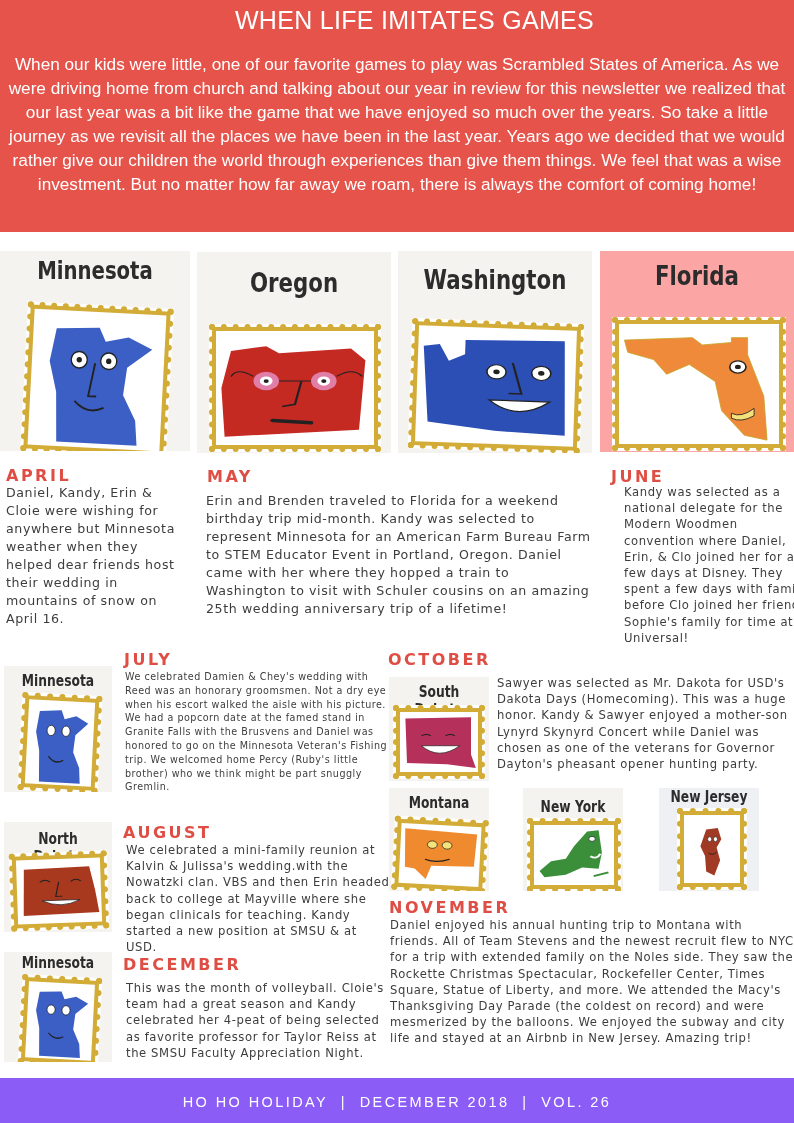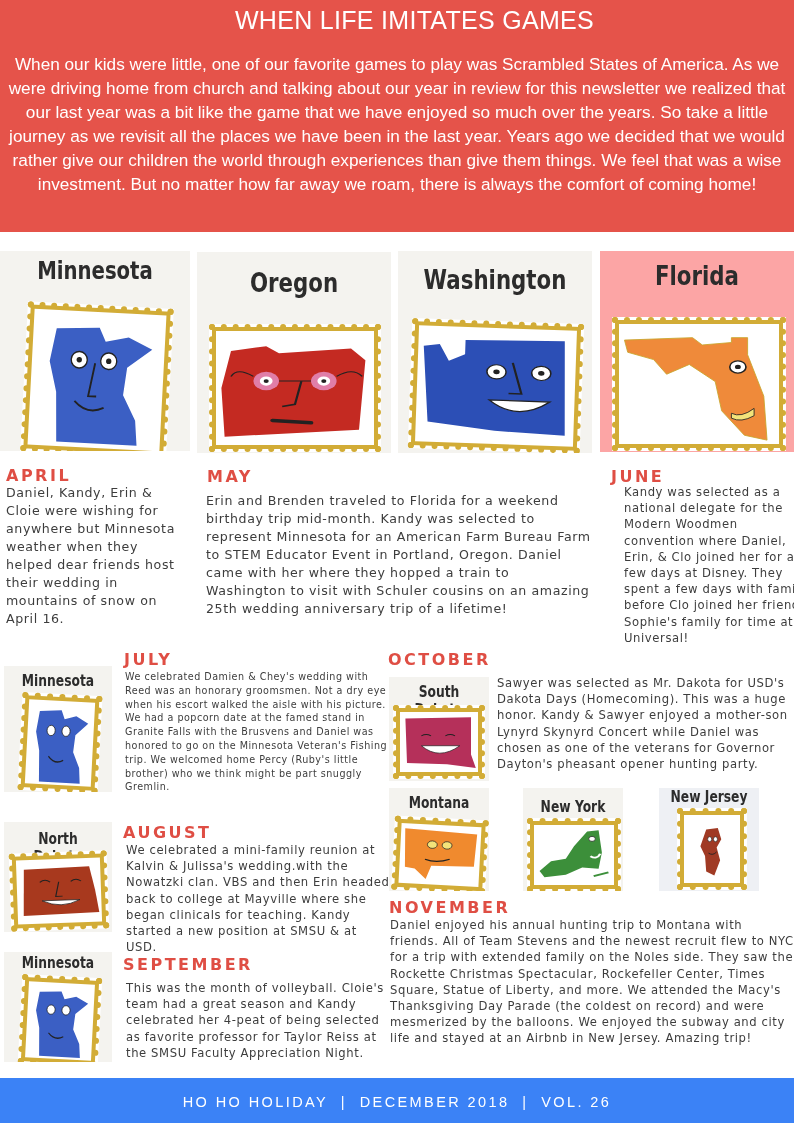--- a/index.html
+++ b/index.html
@@ -2,21 +2,21 @@
 <html><head>
 <meta charset="utf-8">
 <style>
   * { margin:0; padding:0; box-sizing:border-box; }
   html, body { width:794px; height:1123px; background:#ffffff; overflow:hidden; }
   body { position:relative; font-family:"DejaVu Sans", sans-serif; color:#3a3a3a; }
   .abs { position:absolute; }
   #header { left:0; top:0; width:794px; height:232px; background:#e5534a; color:#fff; text-align:center; }
   #header h1 { position:absolute; left:0; width:794px; top:6px; font-family:"Liberation Sans", sans-serif; font-weight:normal; font-size:25px; letter-spacing:0.3px;padding-left:35px; }
   #header p { position:absolute; left:6px; width:782px; top:52px; font-family:"Liberation Sans", sans-serif; font-size:17.2px; line-height:24px; }
-  #footer { left:0; top:1078px; width:794px; height:45px; background:#3b82f6; color:#fff; text-align:center; font-family:"Liberation Sans", sans-serif; font-size:14.5px; letter-spacing:2.4px; line-height:45px; padding-top:2px; }
+  #footer { left:0; top:1078px; width:794px; height:45px; background:#8b5cf6; color:#fff; text-align:center; font-family:"Liberation Sans", sans-serif; font-size:14.5px; letter-spacing:2.4px; line-height:45px; padding-top:2px; }
   .month { font-family:"DejaVu Sans", sans-serif; font-weight:bold; color:#df4e44; font-size:16px; letter-spacing:2.5px; }
   .body { font-family:"DejaVu Sans", sans-serif; color:#3d3d3d; letter-spacing:0.6px; }
   .b13 { font-size:12.6px; line-height:18px; }
   .b12 { font-size:11.6px; line-height:16.2px; }
   .b10 { font-size:9.6px; line-height:13.8px; letter-spacing:0.5px; }
   .stamp-card { background:#f4f3ef; overflow:hidden;padding-left:18px; }
   .stamp-name { position:absolute; left:0; width:100%; text-align:center; font-family:"DejaVu Sans", sans-serif; font-weight:bold; color:#2c2c2c; transform:scaleX(0.82); }
   .stamp-frame { position:absolute; background:#fff; border:6px dotted #d2ac36; outline:4px solid #d2ac36; outline-offset:-7px; }
   .stamp-frame svg { position:absolute; left:0; top:0; width:100%; height:100%; }
 </style>
@@ -132,21 +132,21 @@
     </svg>
   </div>
 </div>
 
 <div class="abs month" style="left:124px;top:650px;">JULY</div>
 <div class="abs body b10" style="left:125px;top:670px;width:264px;">We celebrated Damien &amp; Chey's wedding with Reed was an honorary groomsmen.  Not a dry eye when his escort walked the aisle with his picture. We had a popcorn date at the famed stand in Granite Falls with the Brusvens and Daniel was honored to go on the Minnesota Veteran's Fishing trip. We welcomed home Percy (Ruby's little brother) who we think might be part snuggly Gremlin.</div>
 
 <div class="abs month" style="left:123px;top:823px;">AUGUST</div>
 <div class="abs body b12" style="left:126px;top:842px;width:264px;">We celebrated a mini-family reunion at Kalvin &amp; Julissa's wedding.with the Nowatzki clan.  VBS and then Erin headed back to college at Mayville where she began clinicals for teaching. Kandy started a new position at SMSU &amp; at USD.</div>
 
-<div class="abs month" style="left:123px;top:955px;">SEPTEMBER</div>
+<div class="abs month" style="left:123px;top:955px;">DECEMBER</div>
 <div class="abs body b12" style="left:126px;top:980px;width:264px;">This was the month of volleyball. Cloie's team had a great season and Kandy celebrated her 4-peat of being selected as favorite professor for Taylor Reiss at the SMSU Faculty Appreciation Night.</div>
 
 <div class="abs month" style="left:388px;top:650px;">OCTOBER</div>
 <div class="abs stamp-card" style="left:389px;top:677px;width:100px;height:104px;">
   <div class="stamp-name" style="top:6px;font-size:15px;">South Dakota</div>
   <div class="stamp-frame" style="left:4px;top:28px;width:92px;height:74px;">
     <svg viewBox="0 0 100 100" preserveAspectRatio="none">
       <path d="M8 12 L90 10 L90 70 L96 92 L60 86 L10 84 Z" fill="#b5305a"></path>
       <path d="M28 40 Q34 36 40 40 M58 40 Q64 36 70 40" stroke="#222" fill="none" stroke-width="1.4"></path>
       <path d="M28 56 Q50 80 76 56 Z" fill="#fff" stroke="#222"></path>

